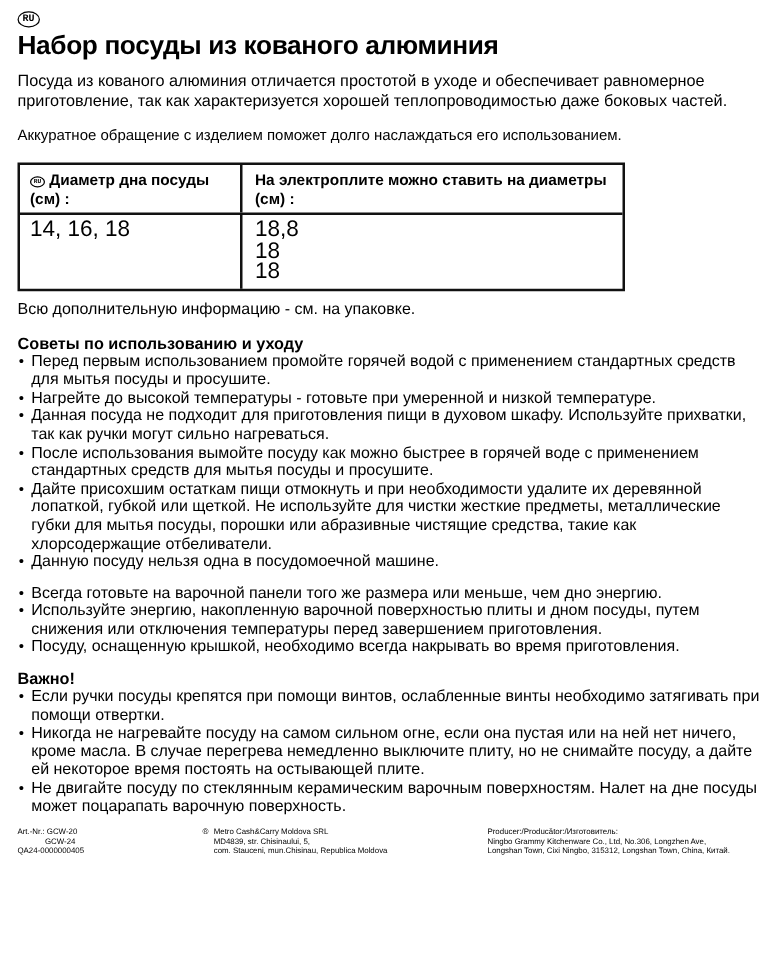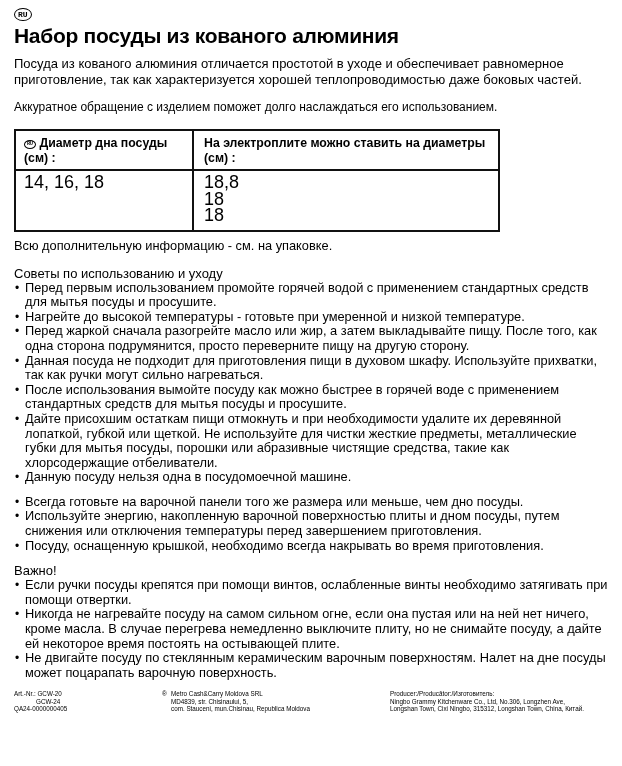--- a/index.html
+++ b/index.html
@@ -28,21 +28,21 @@
   .ht-c1{width:178px;border-right:2px solid #111;box-sizing:border-box}
   .ht-c2{flex:1}
   .ht-head .ht-c1{padding:5px 4px 4px 8px}
   .ht-head .ht-c2{padding:5px 4px 4px 10px}
   .ht-body{display:flex}
   .ht-body .ht-c1{padding:3px 8px 6px}
   .ht-body .ht-c2{padding:3px 10px 6px}
   .trow{display:block;line-height:16.6px;font-size:18px}
   .pack-note{margin:7px 0 12px}
   .sec{margin:0 0 10px}
-  .sec-h{font-weight:normal;font-size:13px;line-height:15px;margin:0}
+  .sec-h{font-weight:bold;font-size:13px;line-height:15px;margin:0}
   ul{margin:0;padding:0;list-style:none}
   li{padding-left:11px;position:relative}
   li::before{content:"\2022";position:absolute;left:1px;top:0;font-size:12px}
   .footer{display:flex;margin-top:6px;font-size:6.3px;line-height:7.3px;letter-spacing:0}
   .fc1{width:148px}
   .fc2{width:228px;box-sizing:border-box;padding-right:14px}
   .fc3{flex:1}
   .fl{display:block}
   .indent{padding-left:22px}
   .reg-block{position:relative;padding-left:9px}
@@ -83,31 +83,30 @@
     </div>
   </div>
 
   <p class="pack-note">Всю дополнительную информацию - см. на упаковке.</p>
 
   <div class="sec">
     <p class="sec-h">Советы по использованию и уходу</p>
     <ul>
       <li>Перед первым использованием промойте горячей водой с применением стандартных средств для мытья посуды и просушите.</li>
       <li>Нагрейте до высокой температуры - готовьте при умеренной и низкой температуре.</li>
-      <li>Перед жаркой сначала разогрейте масло или жир, а затем выкладывайте пищу. После того, как одна сторона подрумянится, просто переверните пищу на другую сторону.</li>
       <li>Данная посуда не подходит для приготовления пищи в духовом шкафу. Используйте прихватки, так как ручки могут сильно нагреваться.</li>
       <li>После использования вымойте посуду как можно быстрее в горячей воде с применением стандартных средств для мытья посуды и просушите.</li>
       <li>Дайте присохшим остаткам пищи отмокнуть и при необходимости удалите их деревянной лопаткой, губкой или щеткой. Не используйте для чистки жесткие предметы, металлические губки для мытья посуды, порошки или абразивные чистящие средства, такие как хлорсодержащие отбеливатели.</li>
       <li>Данную посуду нельзя одна в посудомоечной машине.</li>
     </ul>
   </div>
 
   <div class="sec">
     <ul>
-      <li>Всегда готовьте на варочной панели того же размера или меньше, чем дно посуды.</li>
+      <li>Всегда готовьте на варочной панели того же размера или меньше, чем дно энергию.</li>
       <li>Используйте энергию, накопленную варочной поверхностью плиты и дном посуды, путем снижения или отключения температуры перед завершением приготовления.</li>
       <li>Посуду, оснащенную крышкой, необходимо всегда накрывать во время приготовления.</li>
     </ul>
   </div>
 
   <div class="sec">
     <p class="sec-h">Важно!</p>
     <ul>
       <li>Если ручки посуды крепятся при помощи винтов, ослабленные винты необходимо затягивать при помощи отвертки.</li>
       <li>Никогда не нагревайте посуду на самом сильном огне, если она пустая или на ней нет ничего, кроме масла. В случае перегрева немедленно выключите плиту, но не снимайте посуду, а дайте ей некоторое время постоять на остывающей плите.</li>

